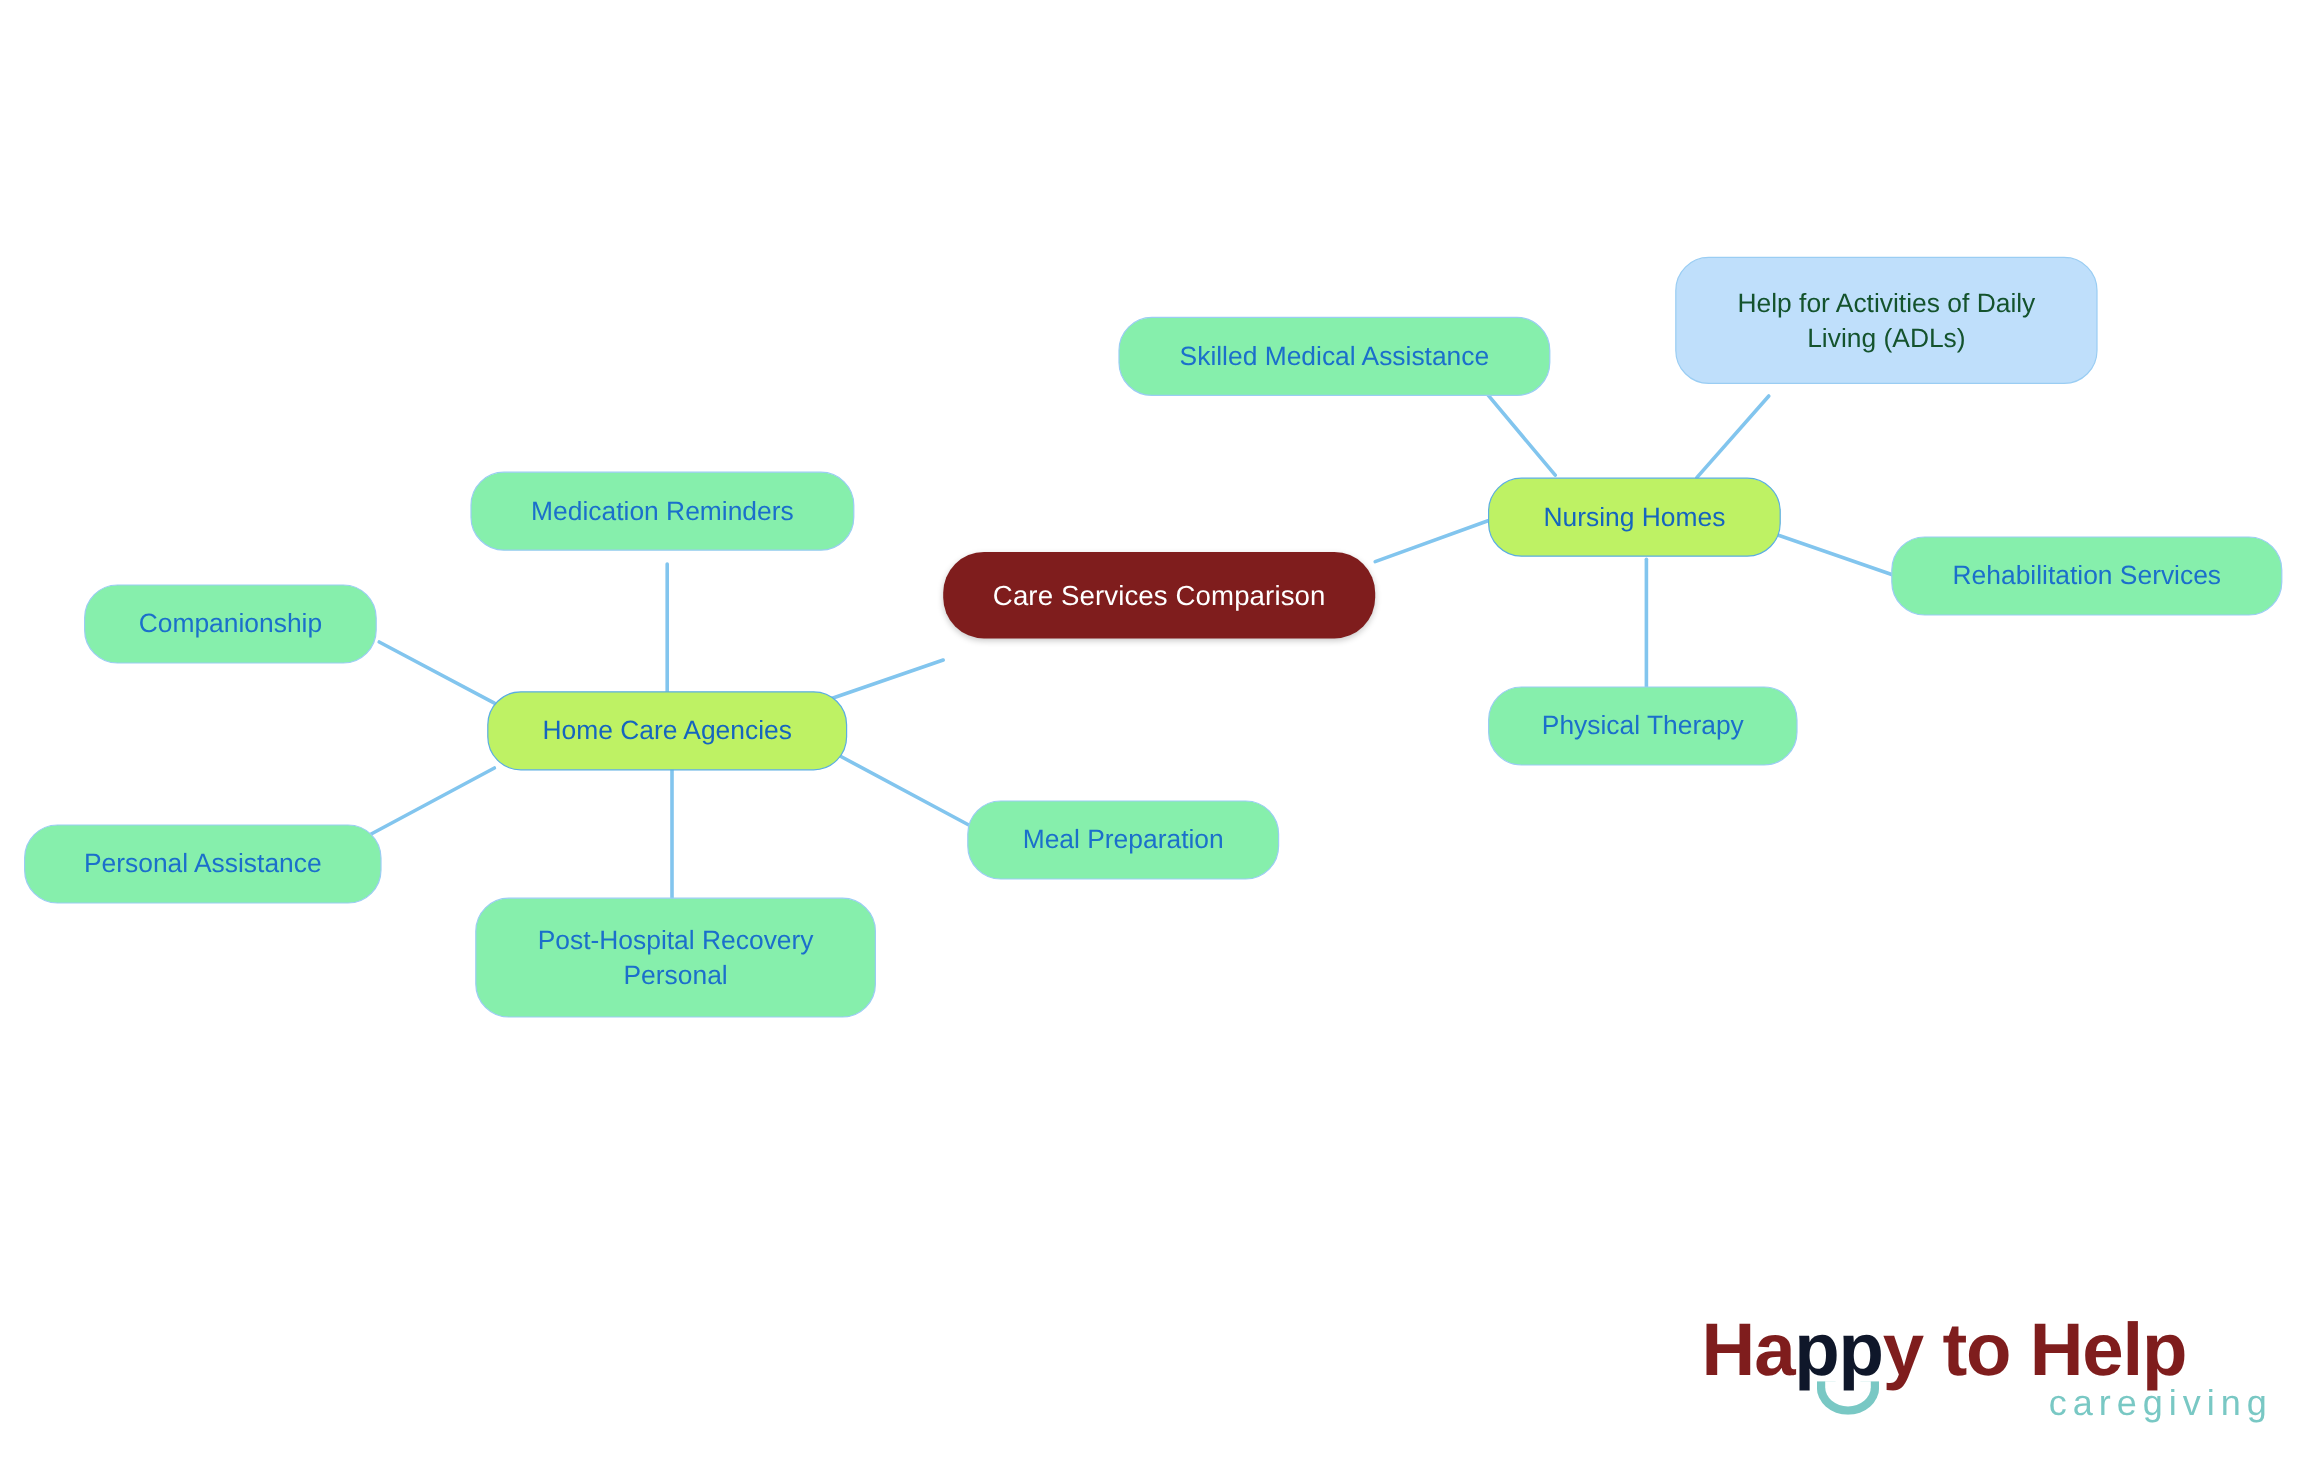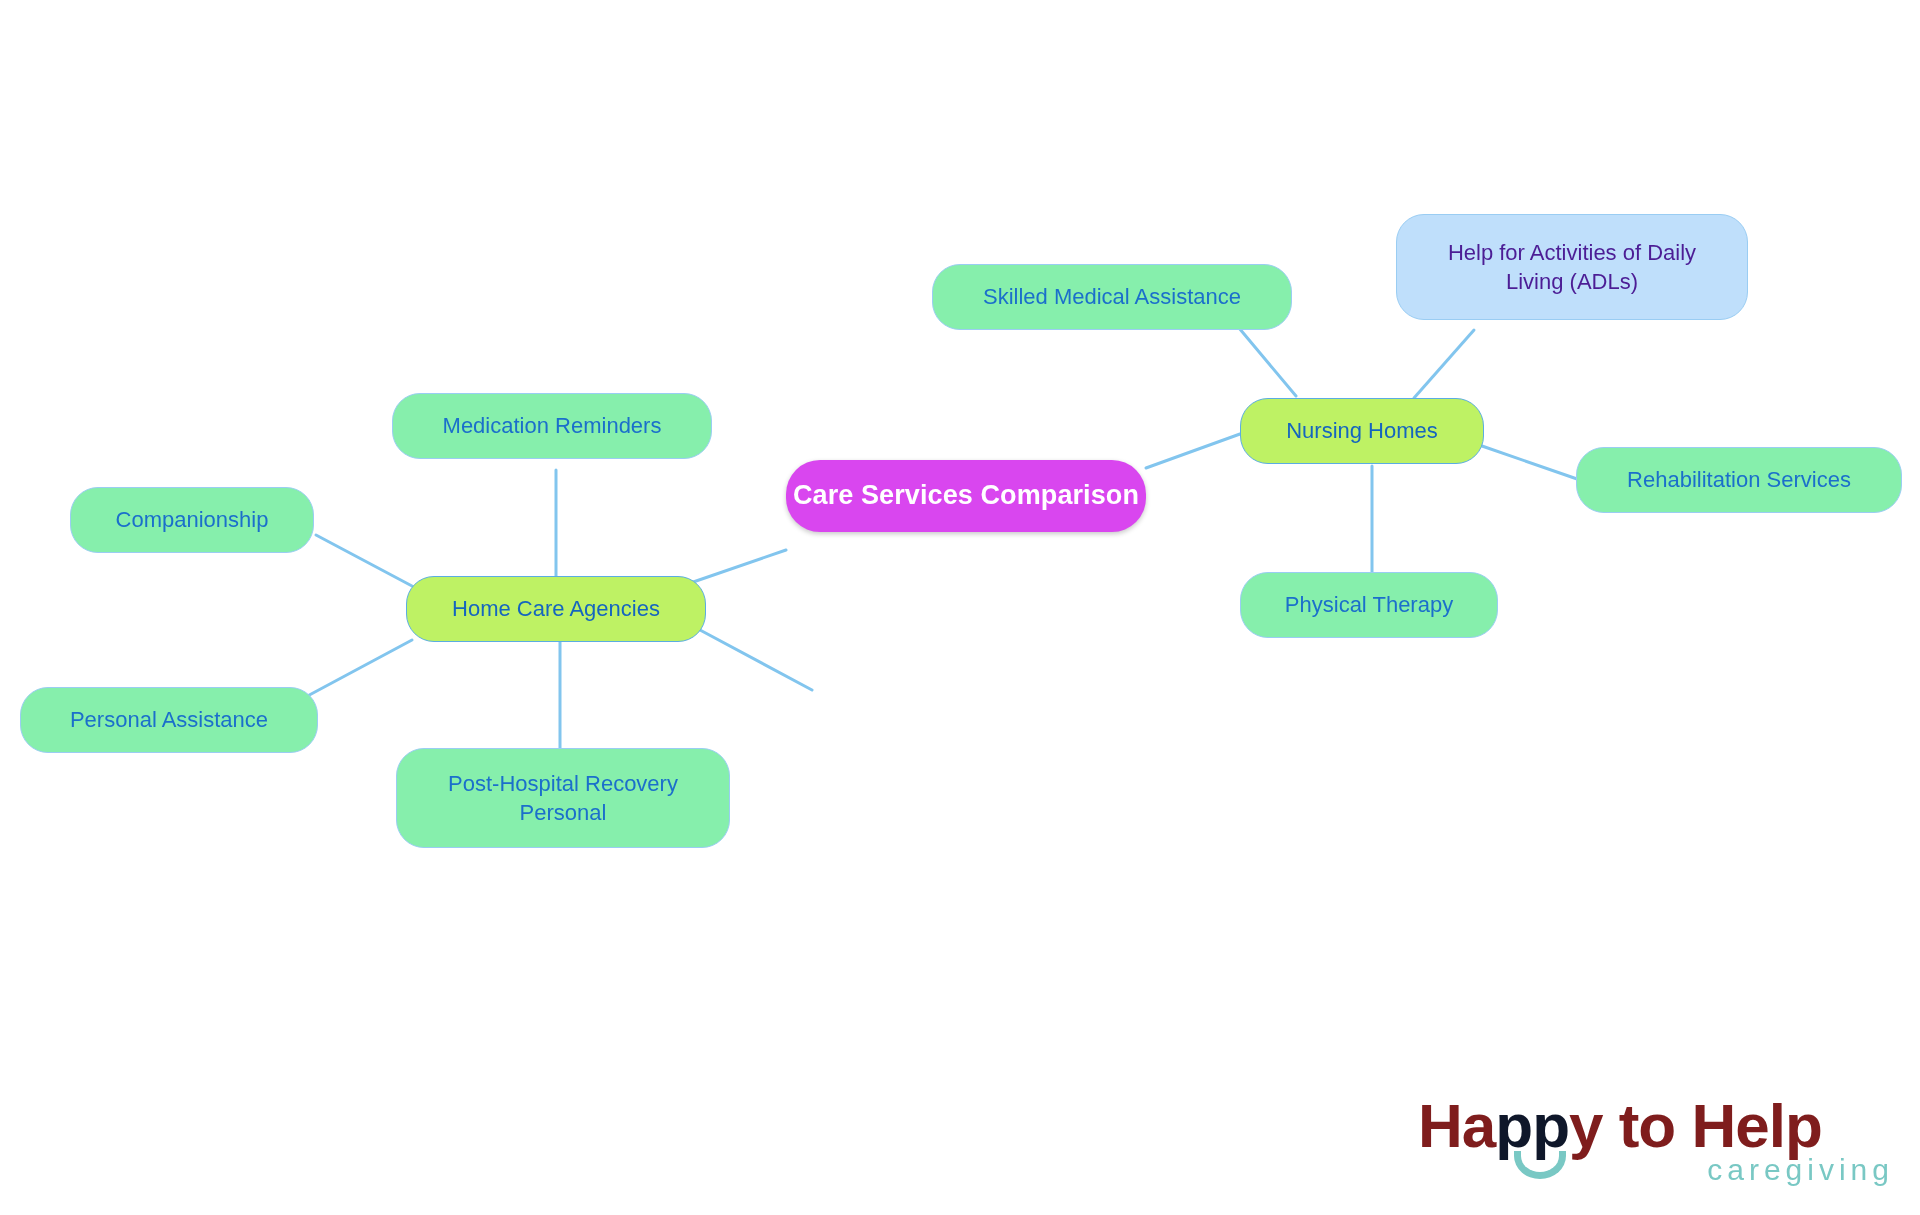--- a/index.html
+++ b/index.html
@@ -38,48 +38,47 @@
     display: flex;
     align-items: center;
     justify-content: center;
     text-align: center;
     border-radius: 28px;
     line-height: 1.32;
     white-space: pre-line;
   }
 
   .node-root {
-    background: #d946ef;
+    background: #7f1d1d;
     color: #ffffff;
-    font-size: 27px;
+    font-size: 23px;
     border: none;
     border-radius: 34px;
     box-shadow: 0 2px 5px rgba(0,0,0,0.22);
     letter-spacing: 0.1px;
-    font-weight: bold;
   }
 
   .node-branch {
     background: #bef264;
     border: 1.6px solid #5BADE2;
     color: #1565BF;
     font-size: 22px;
   }
 
   .node-leaf {
     background: #86efac;
     border: 1.6px solid #9ACDF3;
     color: #1B6FCB;
     font-size: 22px;
   }
 
   .node-leaf-alt {
     background: #BFDFFB;
     border: 1.6px solid #9ACDF3;
-    color: #4c1d95;
+    color: #14532d;
     font-size: 22px;
   }
 
   
   #logo {
     position: absolute;
     left: 1418px;
     top: 1095px;
     width: 480px;
     height: 110px;
@@ -150,20 +149,21 @@
 
   <div class="node node-leaf" style="left:70px; top:487px; width:244px; height:66px;">Companionship</div>
 
   <div class="node node-leaf" style="left:392px; top:393px; width:320px; height:66px;">Medication Reminders</div>
 
   <div class="node node-leaf" style="left:20px; top:687px; width:298px; height:66px;">Personal Assistance</div>
 
   <div class="node node-leaf" style="left:396px; top:748px; width:334px; height:100px;">Post-Hospital Recovery
 Personal</div>
 
+  <div class="node node-leaf" style="left:806px; top:667px; width:260px; height:66px;">Meal Preparation</div>
 
   <div class="node node-branch" style="left:1240px; top:398px; width:244px; height:66px;">Nursing Homes</div>
 
   <div class="node node-leaf" style="left:932px; top:264px; width:360px; height:66px;">Skilled Medical Assistance</div>
 
   <div class="node node-leaf-alt" style="left:1396px; top:214px; width:352px; height:106px;">Help for Activities of Daily
 Living (ADLs)</div>
 
   <div class="node node-leaf" style="left:1576px; top:447px; width:326px; height:66px;">Rehabilitation Services</div>
 

